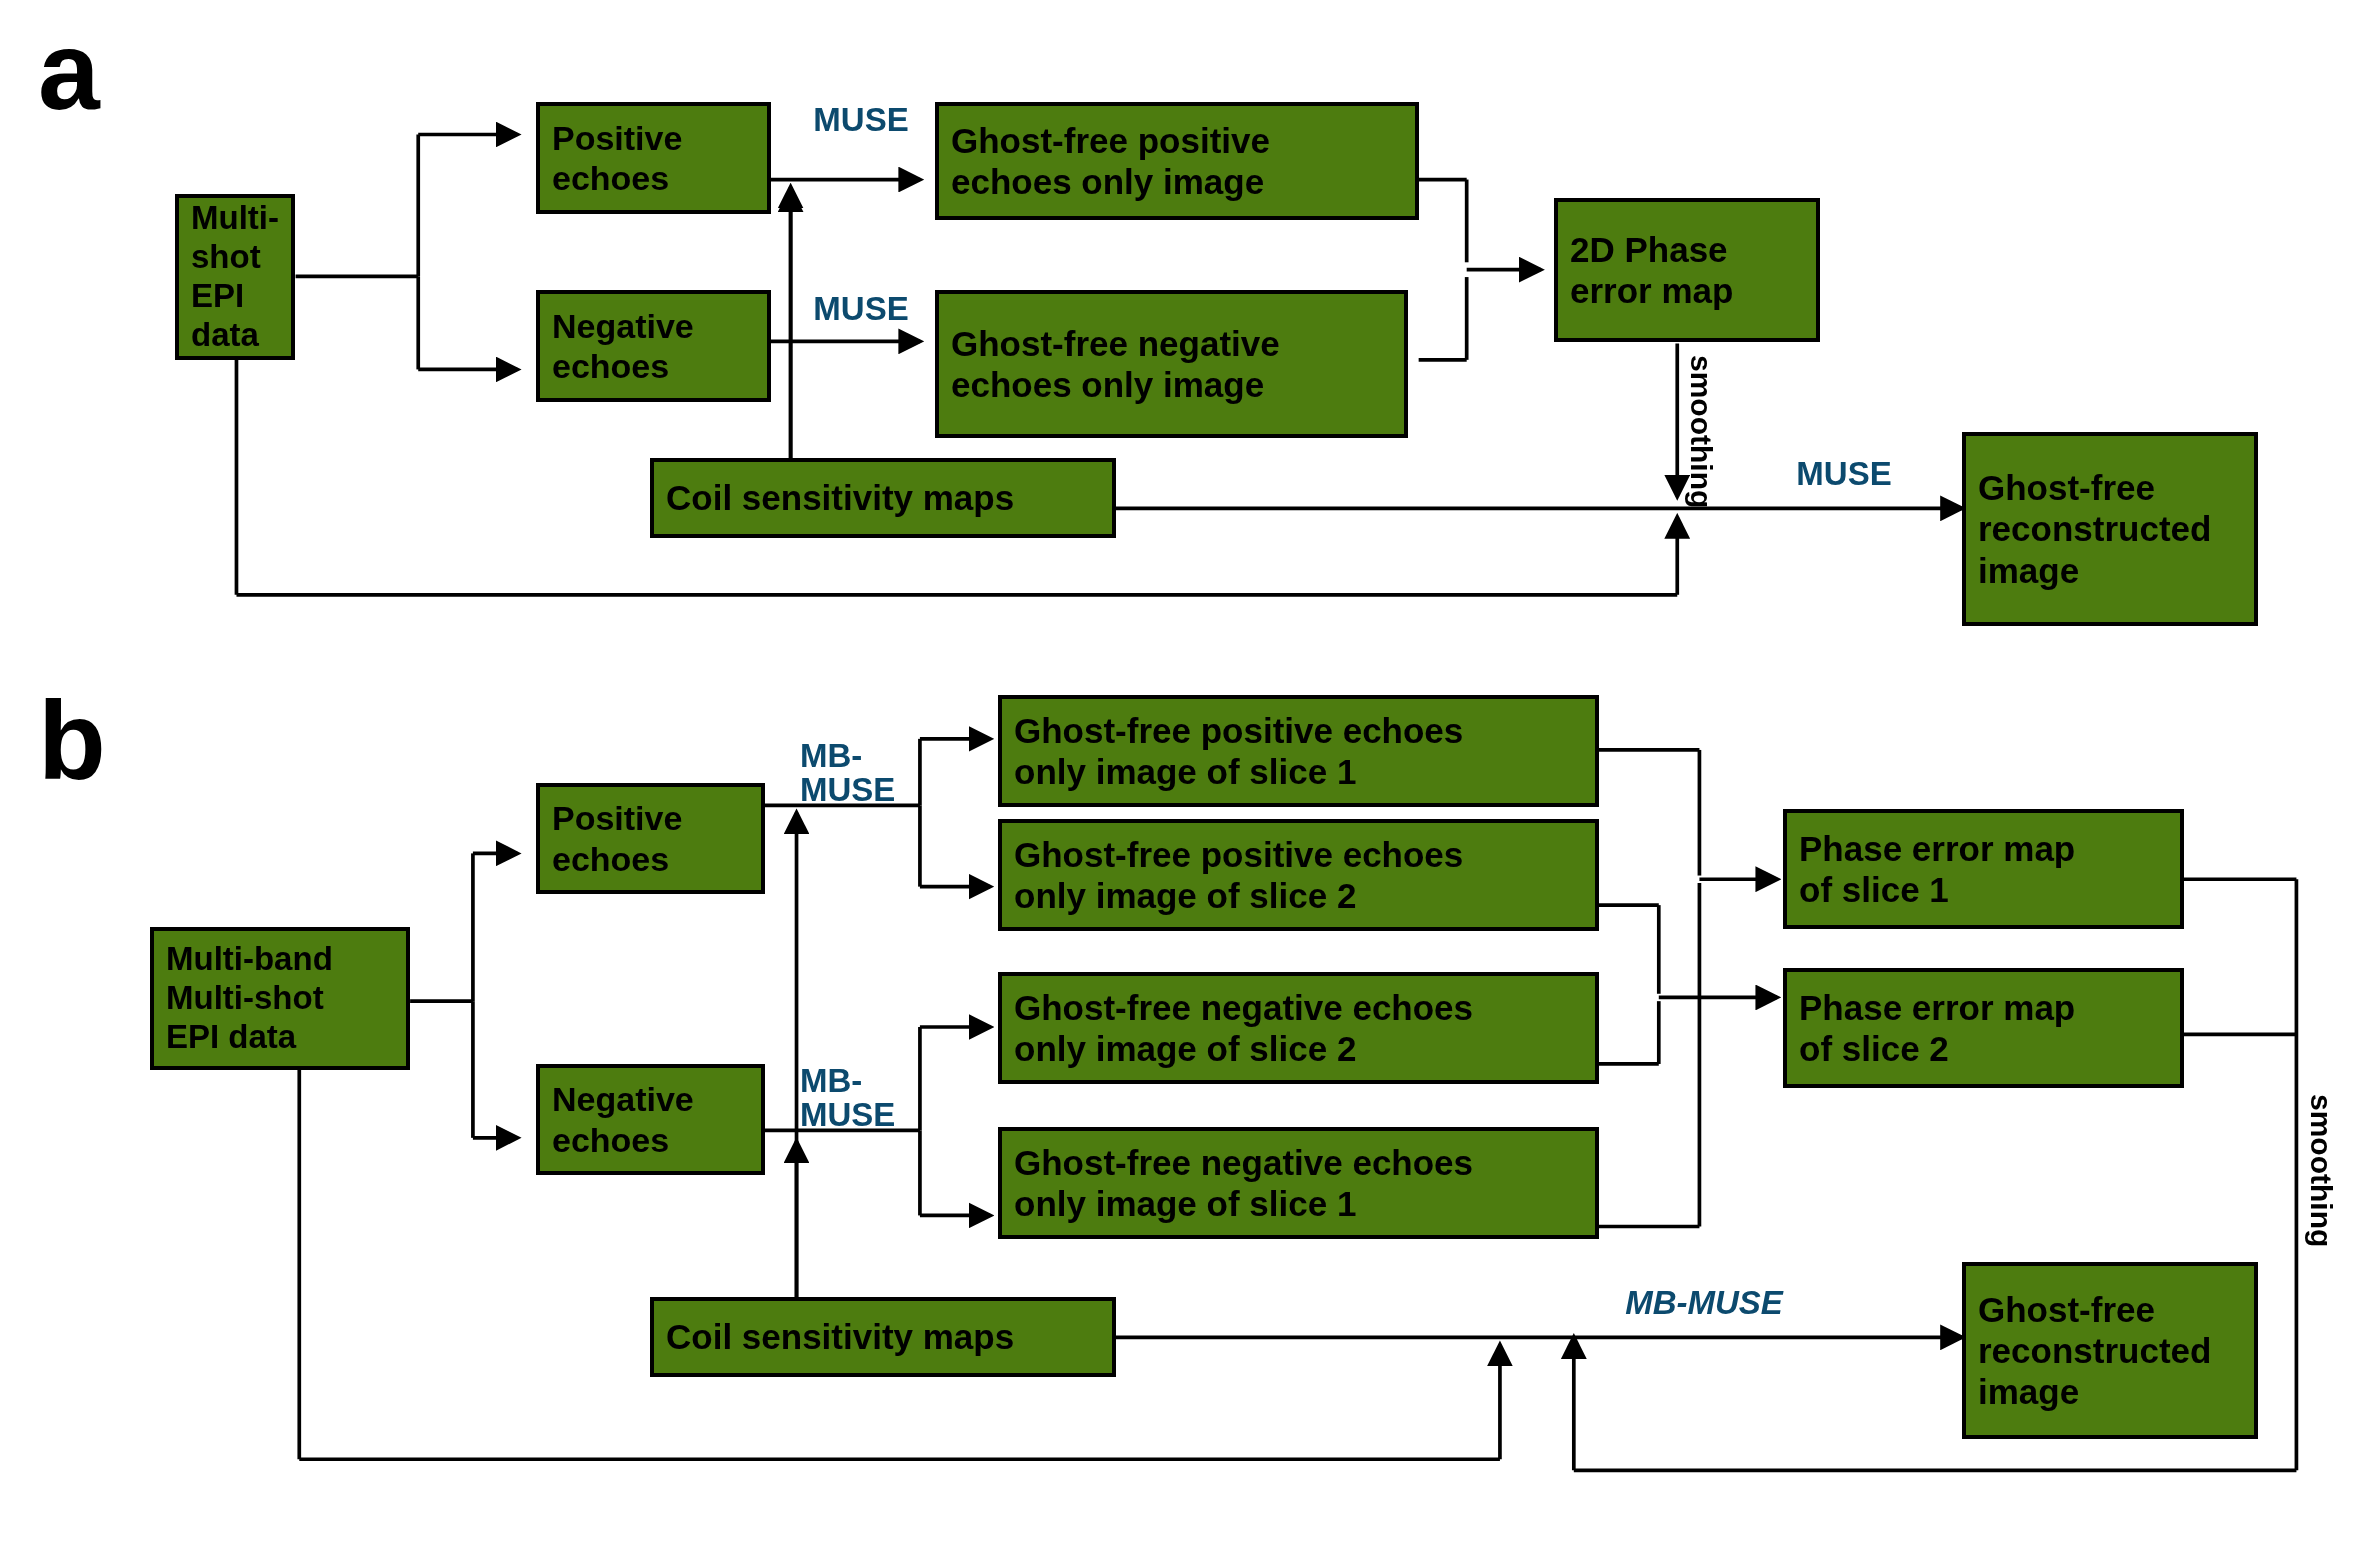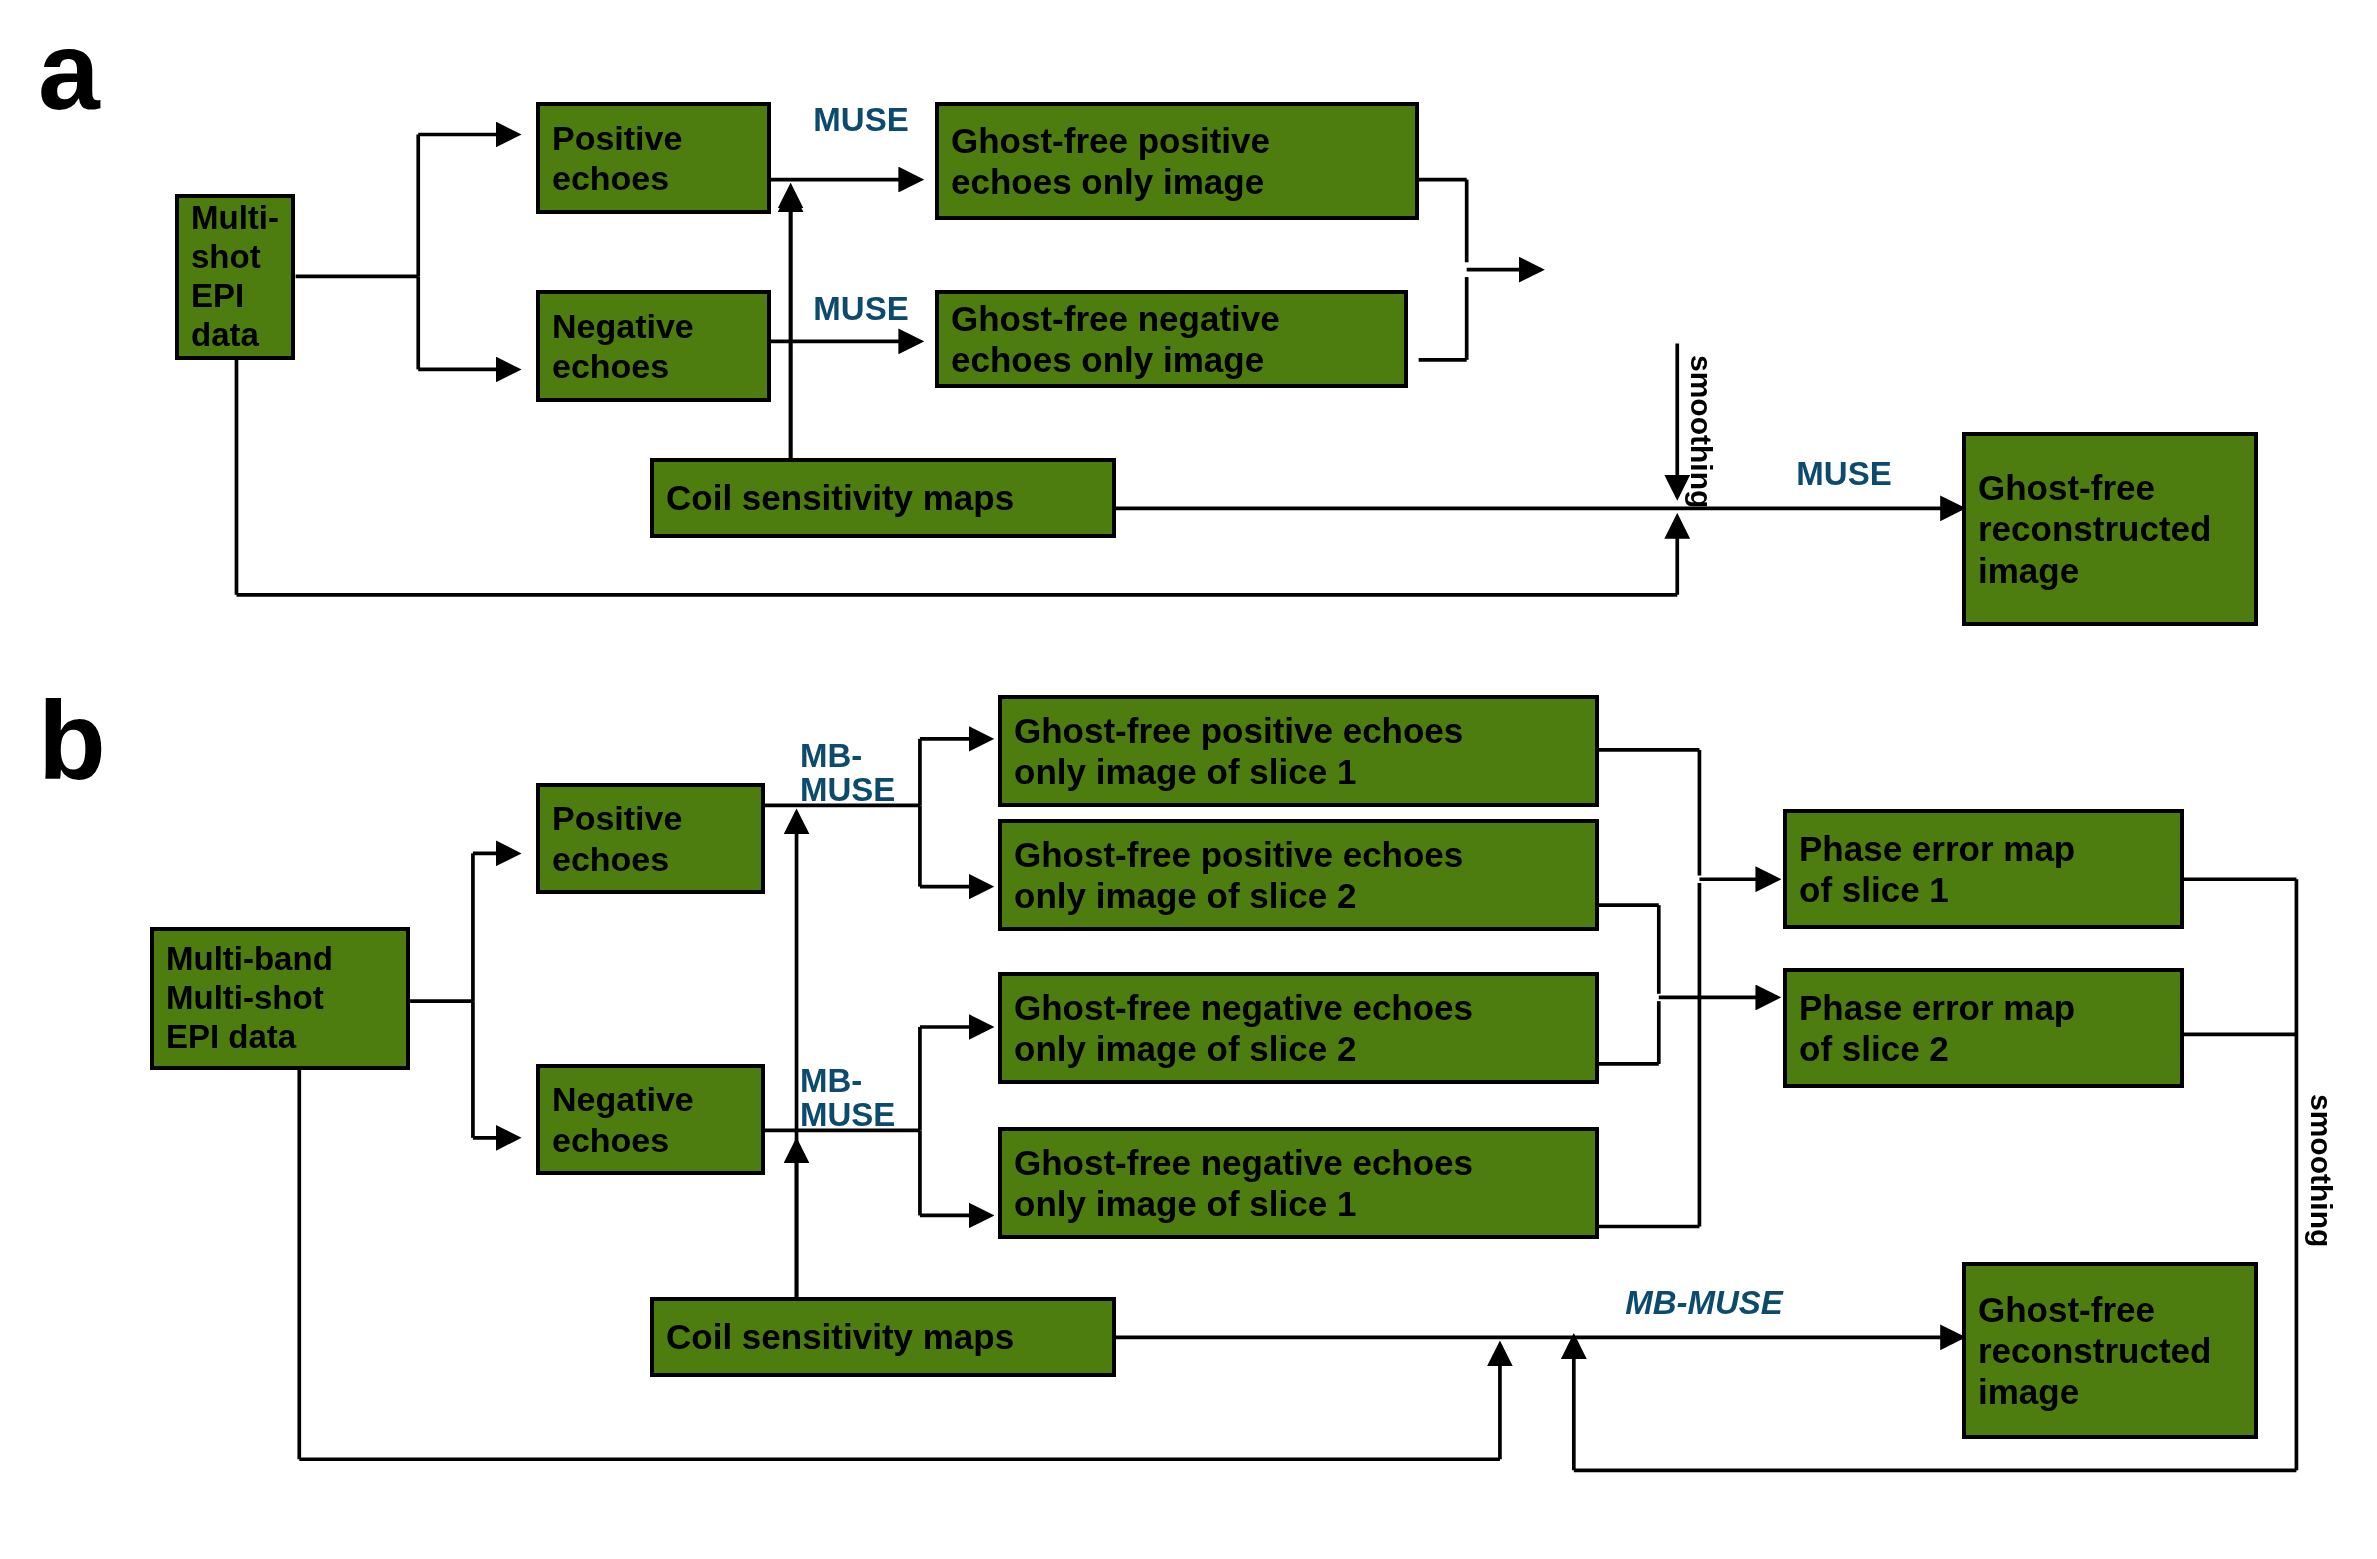--- a/index.html
+++ b/index.html
@@ -118,24 +118,27 @@
   </div>
 
   <div class="node" style="left:536px;top:290px;width:235px;height:112px;font-size:34px;">
     <span class="txt">Negative<br>echoes</span>
   </div>
 
   <div class="node" style="left:935px;top:102px;width:484px;height:118px;font-size:35px;">
     <span class="txt">Ghost-free positive<br>echoes only image</span>
   </div>
 
-  <div class="node" style="left:935px;top:290px;width:473px;height:98px;font-size:35px;">
+  <div class="node" style="left:935px;top:290px;width:473px;height:148px;font-size:35px;">
     <span class="txt">Ghost-free negative<br>echoes only image</span>
   </div>
 
+  <div class="node" style="left:1554px;top:198px;width:266px;height:144px;font-size:35px;">
+    <span class="txt">2D Phase<br>error map</span>
+  </div>
 
   <div class="node" style="left:650px;top:458px;width:466px;height:80px;font-size:35px;">
     <span class="txt">Coil sensitivity maps</span>
   </div>
 
   <div class="node" style="left:1962px;top:432px;width:296px;height:194px;font-size:35px;">
     <span class="txt">Ghost-free<br>reconstructed<br>image</span>
   </div>
 
   <div class="edge-label" style="left:802px;top:103px;width:118px;">MUSE</div>

